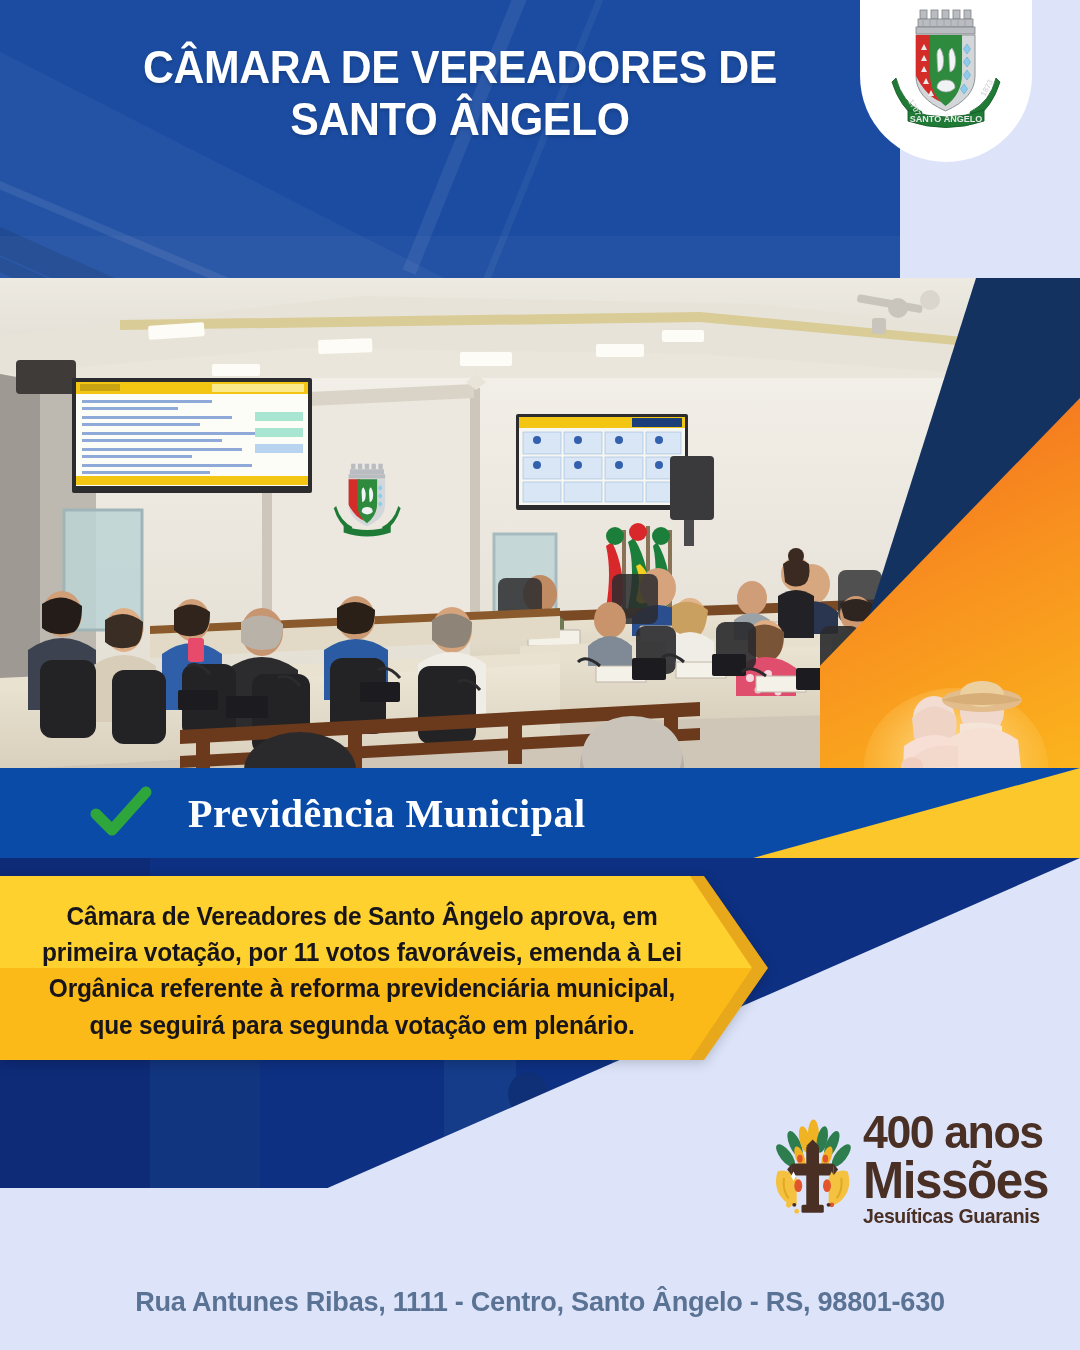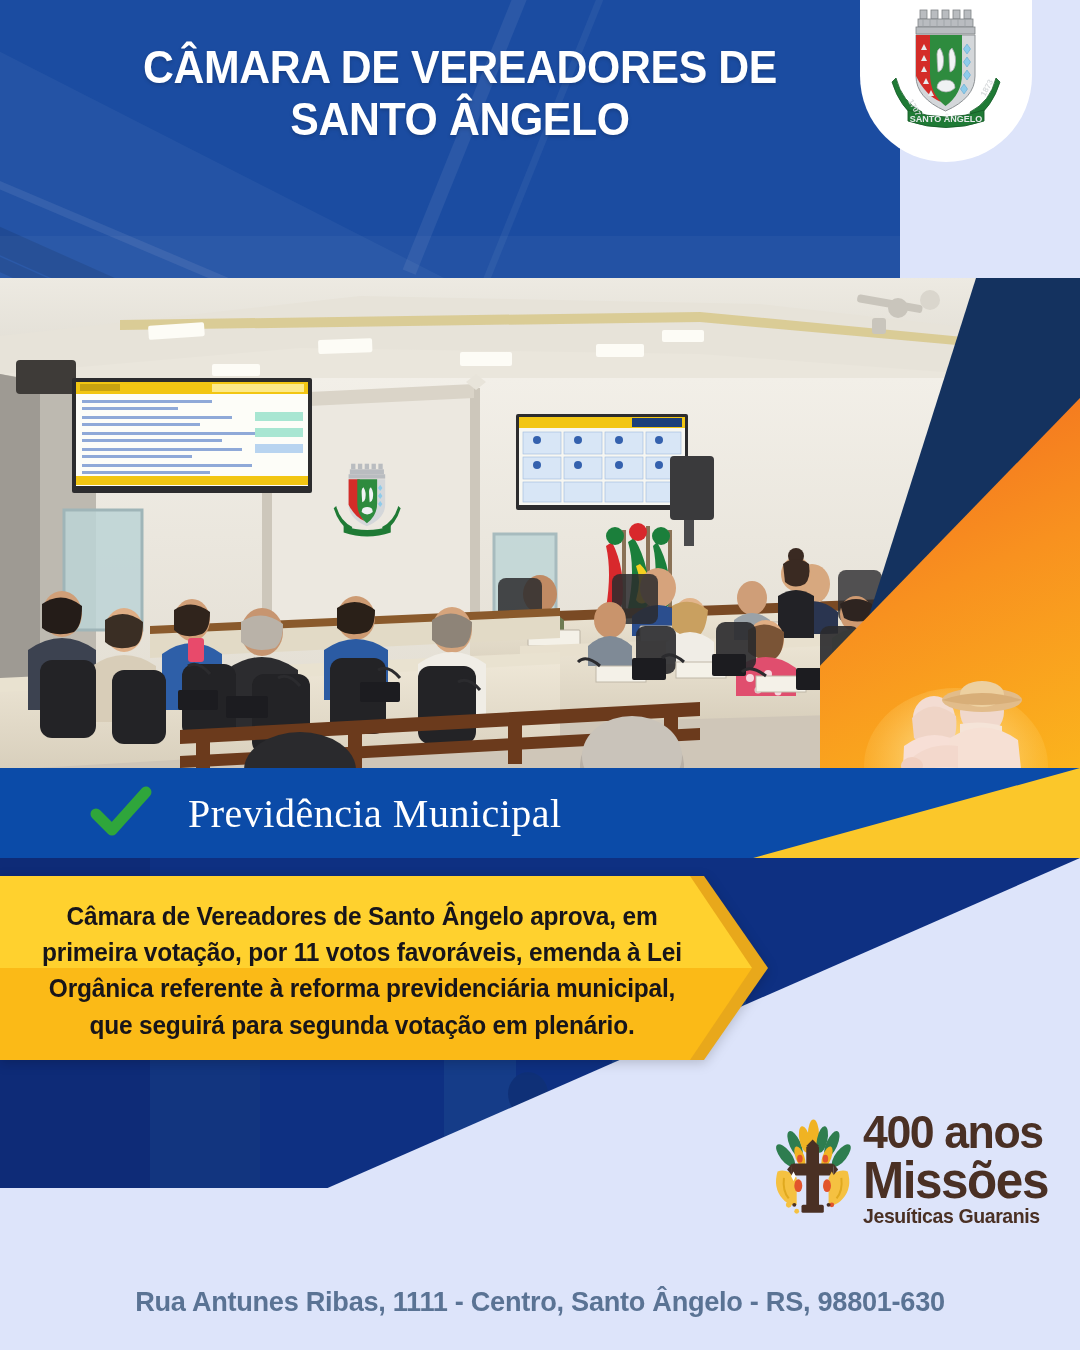--- a/index.html
+++ b/index.html
@@ -76,21 +76,21 @@
     position:absolute; left:700px; top:768px; width:380px; height:90px;
     background:#FBC72A;
     clip-path:polygon(100% 0, 100% 100%, 14% 100%);
   }
   .band-inner { position:absolute; left:0; top:768px; width:760px; height:90px;
     display:flex; align-items:center; }
   .check-icon { margin-left:88px; width:66px; height:66px; }
   .band-title {
     margin-left:34px; color:#FFFFFF;
     font-family:"Liberation Serif", serif;
-    font-size:40px; letter-spacing:0.5px;
+    font-size:40px; letter-spacing:0.5px;font-weight:bold;
   }
 
   
   .lower {
     position:absolute; left:0; top:858px; width:1080px; height:492px;
     overflow:hidden; background:#DDE4FA;
   }
   .lower-photo {
     position:absolute; left:0; top:0; width:1080px; height:330px;
     background:#1B4CA1;

